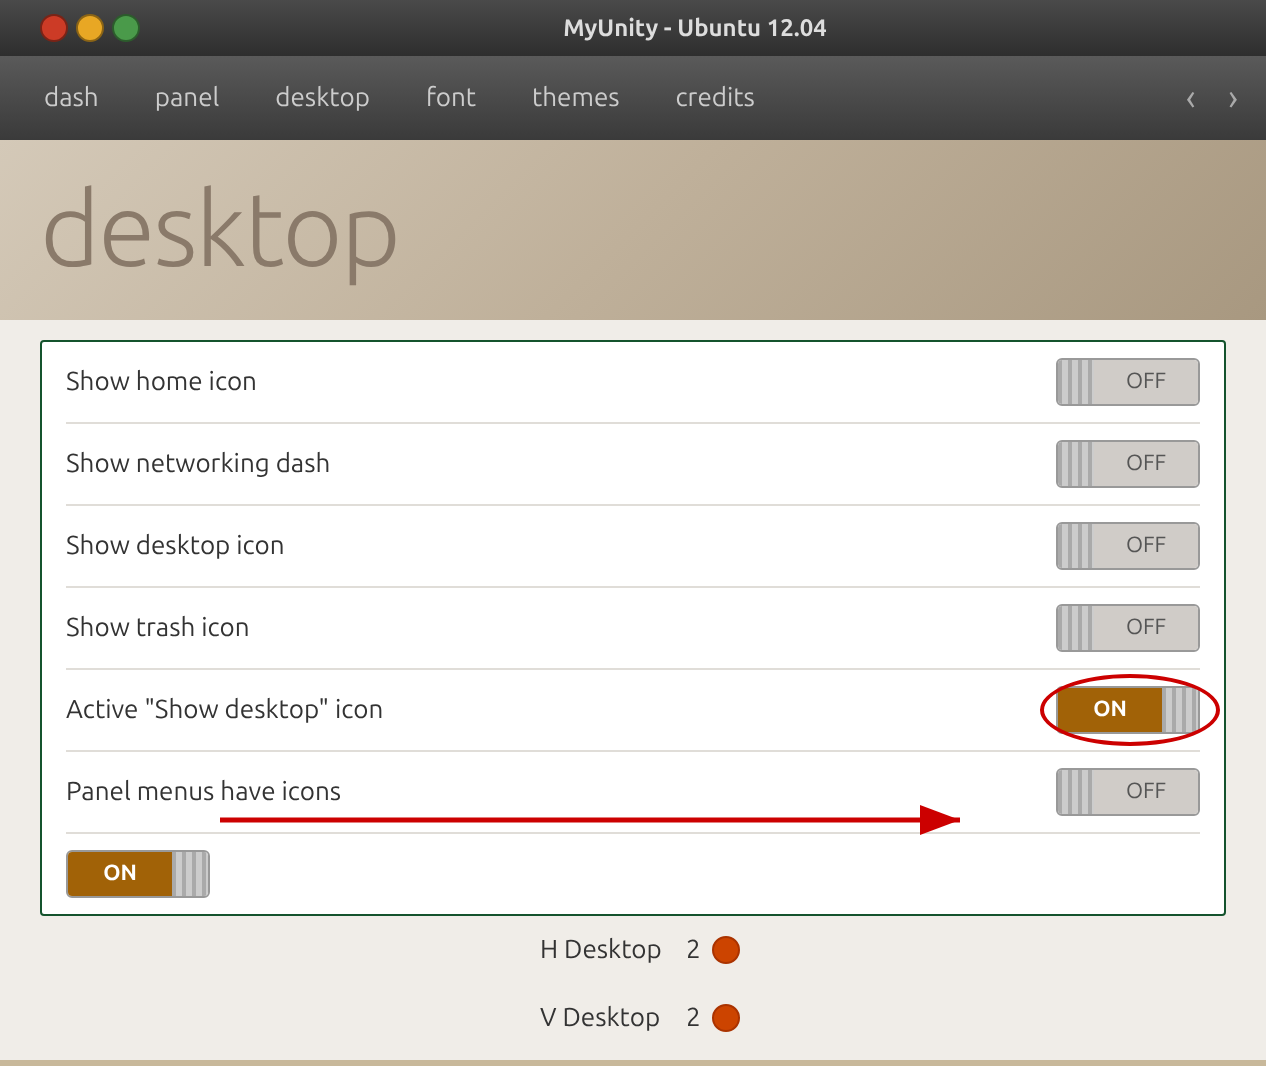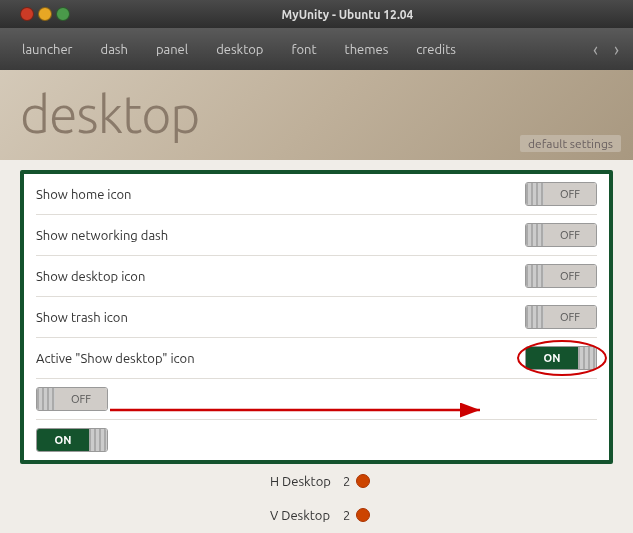--- a/index.html
+++ b/index.html
@@ -210,21 +210,21 @@
       display: flex;
       align-items: center;
       width: 72px;
       height: 24px;
       border-radius: 3px;
       overflow: hidden;
       border: 1px solid #999;
       cursor: pointer;
     }
     .ton-label {
-      background: #14532d;
+      background: #a16207;
       color: white;
       font-size: 11px;
       font-weight: bold;
       flex: 1;
       height: 100%;
       display: flex;
       align-items: center;
       justify-content: center;
     }
     .ton-stripes {
@@ -238,57 +238,55 @@
       width: 18px;
       height: 100%;
     }
 
     .setting-row:last-child {
       border-bottom: none;
     }
 
     .settings-container {
       background: white;
-      border: 4px solid #14532d;
+      border: 1px solid #14532d;
       border-radius: 2px;
       padding: 0 12px;
       position: relative;
     }
   </style>
 </head>
 <body>
 
 <div class="titlebar">
   <div class="titlebar-buttons">
     <div class="tb-btn tb-close"></div>
     <div class="tb-btn tb-min"></div>
     <div class="tb-btn tb-max"></div>
   </div>
   <div class="titlebar-title">MyUnity - Ubuntu 12.04</div>
 </div>
 
 <div class="navbar">
   <div class="nav-items">
-    <a class="nav-item">launcher</a>
     <a class="nav-item">dash</a>
     <a class="nav-item">panel</a>
     <a class="nav-item">desktop</a>
     <a class="nav-item">font</a>
     <a class="nav-item">themes</a>
     <a class="nav-item">credits</a>
   </div>
   <div class="nav-arrows">
     <span class="nav-arrow">‹</span>
     <span class="nav-arrow">›</span>
   </div>
 </div>
 
 <div class="header">
   <div class="header-title">desktop</div>
-  <div class="default-settings">default settings</div>
 </div>
 
 <div class="content">
   <div class="settings-container">
 
     <div class="setting-row">
       <span class="setting-label">Show home icon</span>
       <div class="toggle-off-state">
         <div class="toff-stripes"></div>
         <div class="toff-label">OFF</div>
@@ -325,20 +323,21 @@
 
         <div style="position:absolute;top:-6px;left:-8px;width:90px;height:36px;border:2px solid #cc0000;border-radius:50%;pointer-events:none;z-index:10;"></div>
         <div class="toggle-on-state">
           <div class="ton-label">ON</div>
           <div class="ton-stripes"></div>
         </div>
       </div>
     </div>
 
     <div class="setting-row">
+      <span class="setting-label">Panel menus have icons</span>
       <div class="toggle-off-state">
         <div class="toff-stripes"></div>
         <div class="toff-label">OFF</div>
       </div>
     </div>
 
     <div class="setting-row">
       <div class="toggle-on-state">
         <div class="ton-label">ON</div>
         <div class="ton-stripes"></div>

